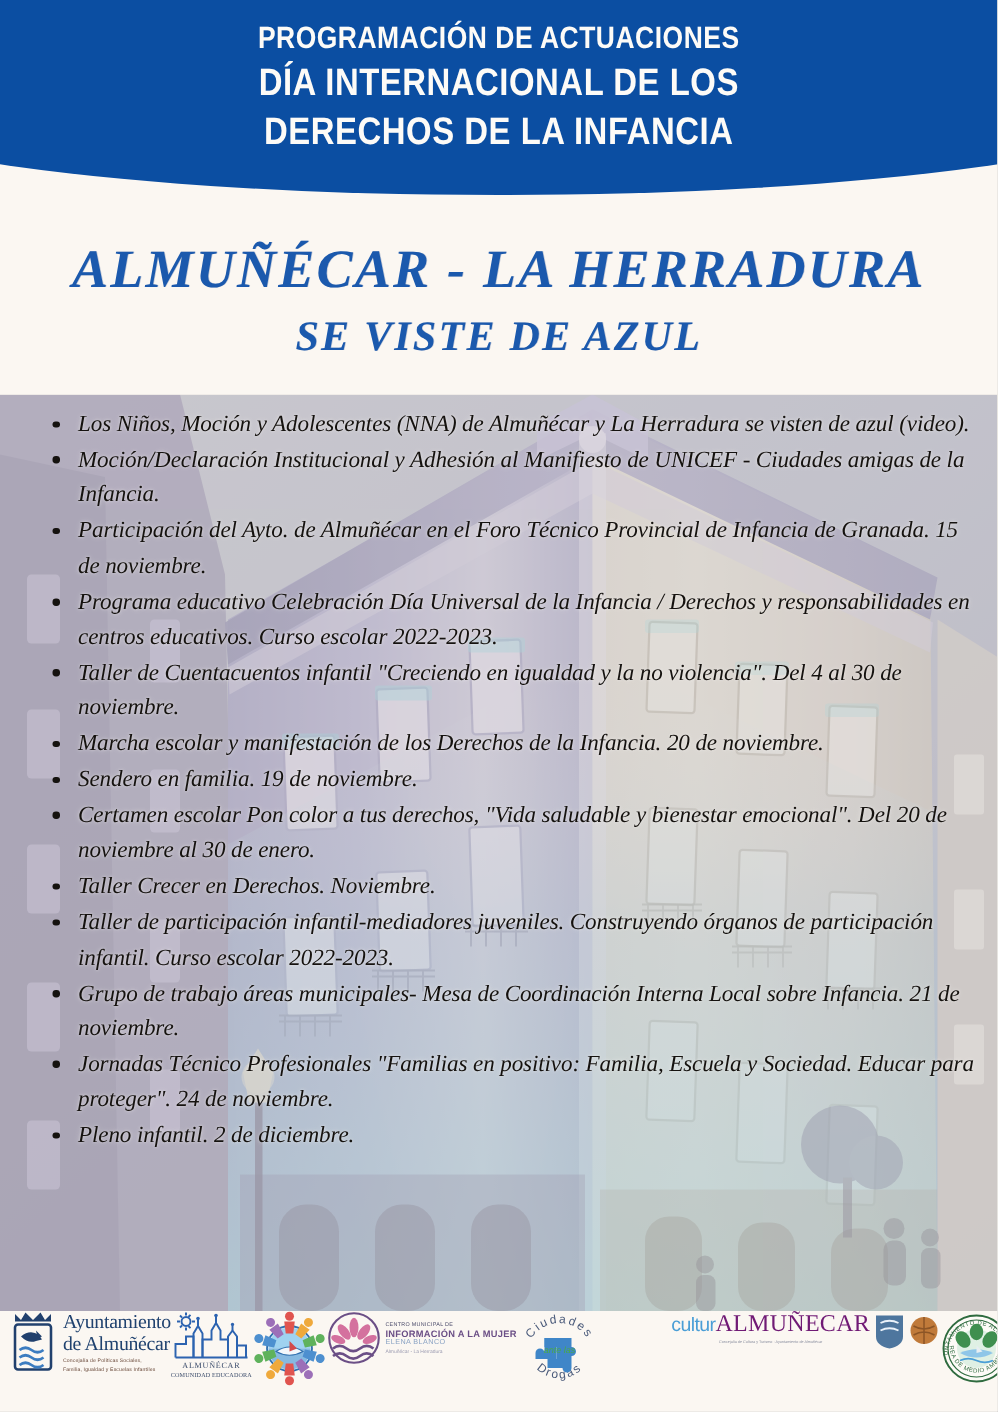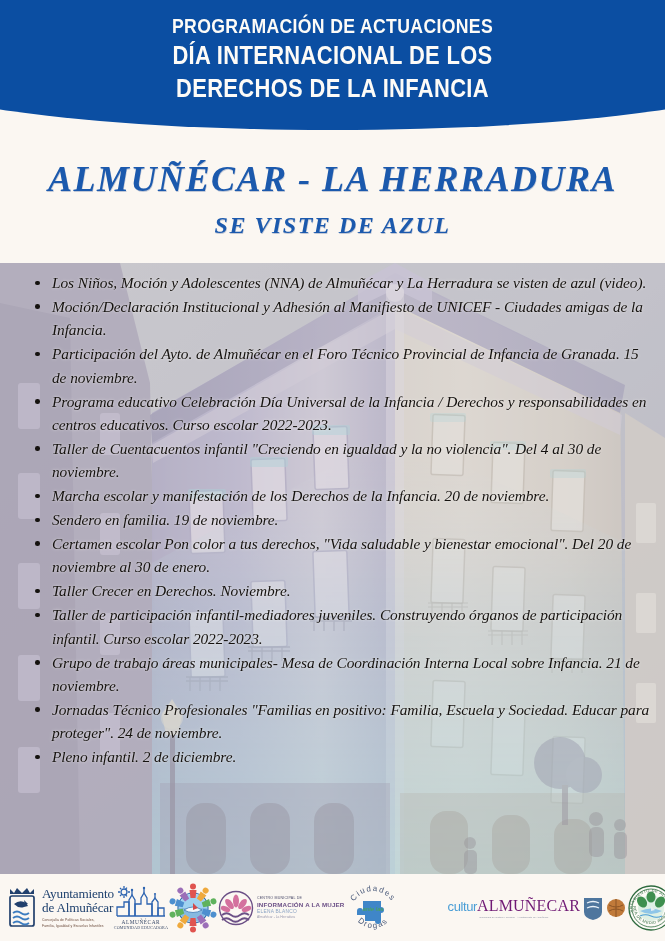--- a/index.html
+++ b/index.html
@@ -74,21 +74,21 @@
   .title-line {
     color: #1b59ad;
     font-family: "Liberation Serif", "DejaVu Serif", serif;
     font-weight: bold;
     font-style: italic;
     letter-spacing: 1.5px;
     white-space: nowrap;
     text-shadow: 0.5px 0.5px 0 rgba(20,60,130,0.25);
   }
   .tl-1 { font-size: 36px; line-height: 46px; }
-  .tl-2 { font-size: 24px; line-height: 46px; }
+  .tl-2 { font-size: 28px; line-height: 46px; }
 
   
   .body-zone {
     position: absolute;
     top: 263px; left: 0;
     width: 665px;
     height: 611px;
     background: #d1cecc;
     overflow: hidden;
     z-index: 1;
@@ -132,21 +132,21 @@
 
   
   .footer {
     position: absolute;
     top: 874px; left: 0;
     width: 665px;
     height: 67px;
     background: #fbf7f2;
     z-index: 4;
     display: flex;
-    align-items: center;
+    align-items: flex-start;
     justify-content: space-between;
     padding: 0 5px;
   }
   .logo { display: flex; align-items: center; flex: none; }
 
   
   .logo-ayto { gap: 3px; }
   .ayto-text { display: flex; flex-direction: column; line-height: 1; }
   .ayto-l1, .ayto-l2 {
     font-family: "Liberation Serif", serif;

